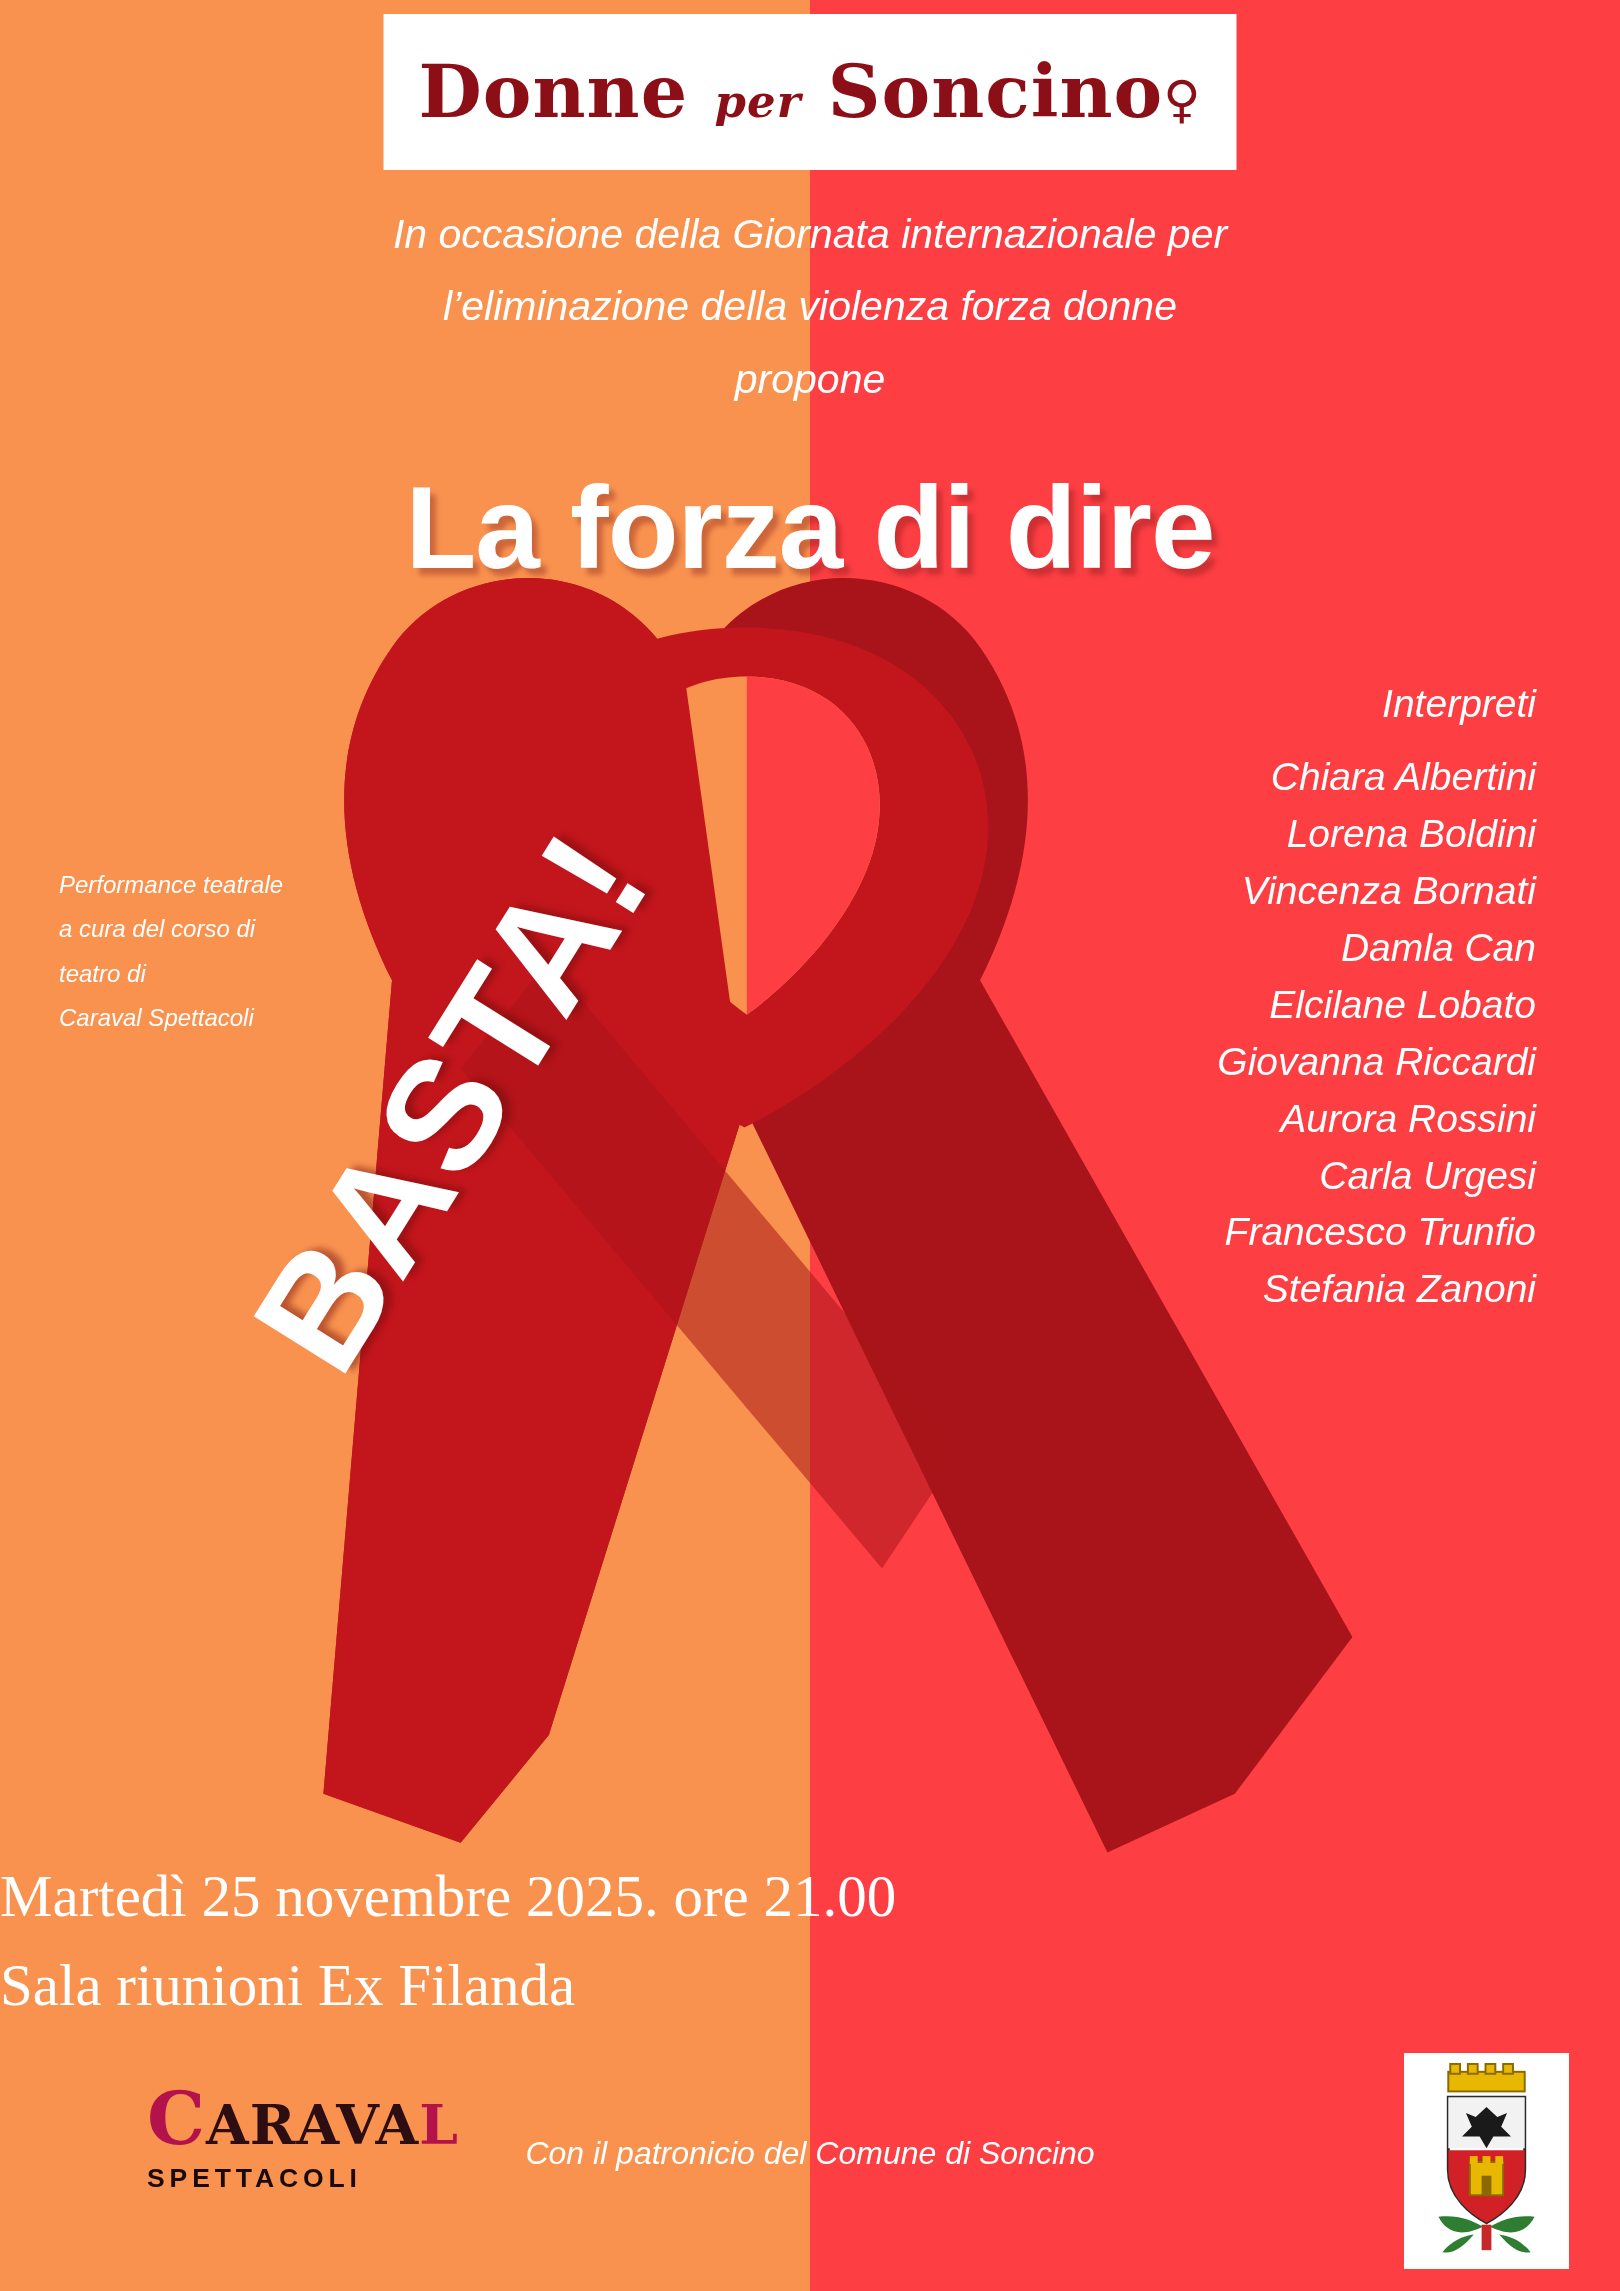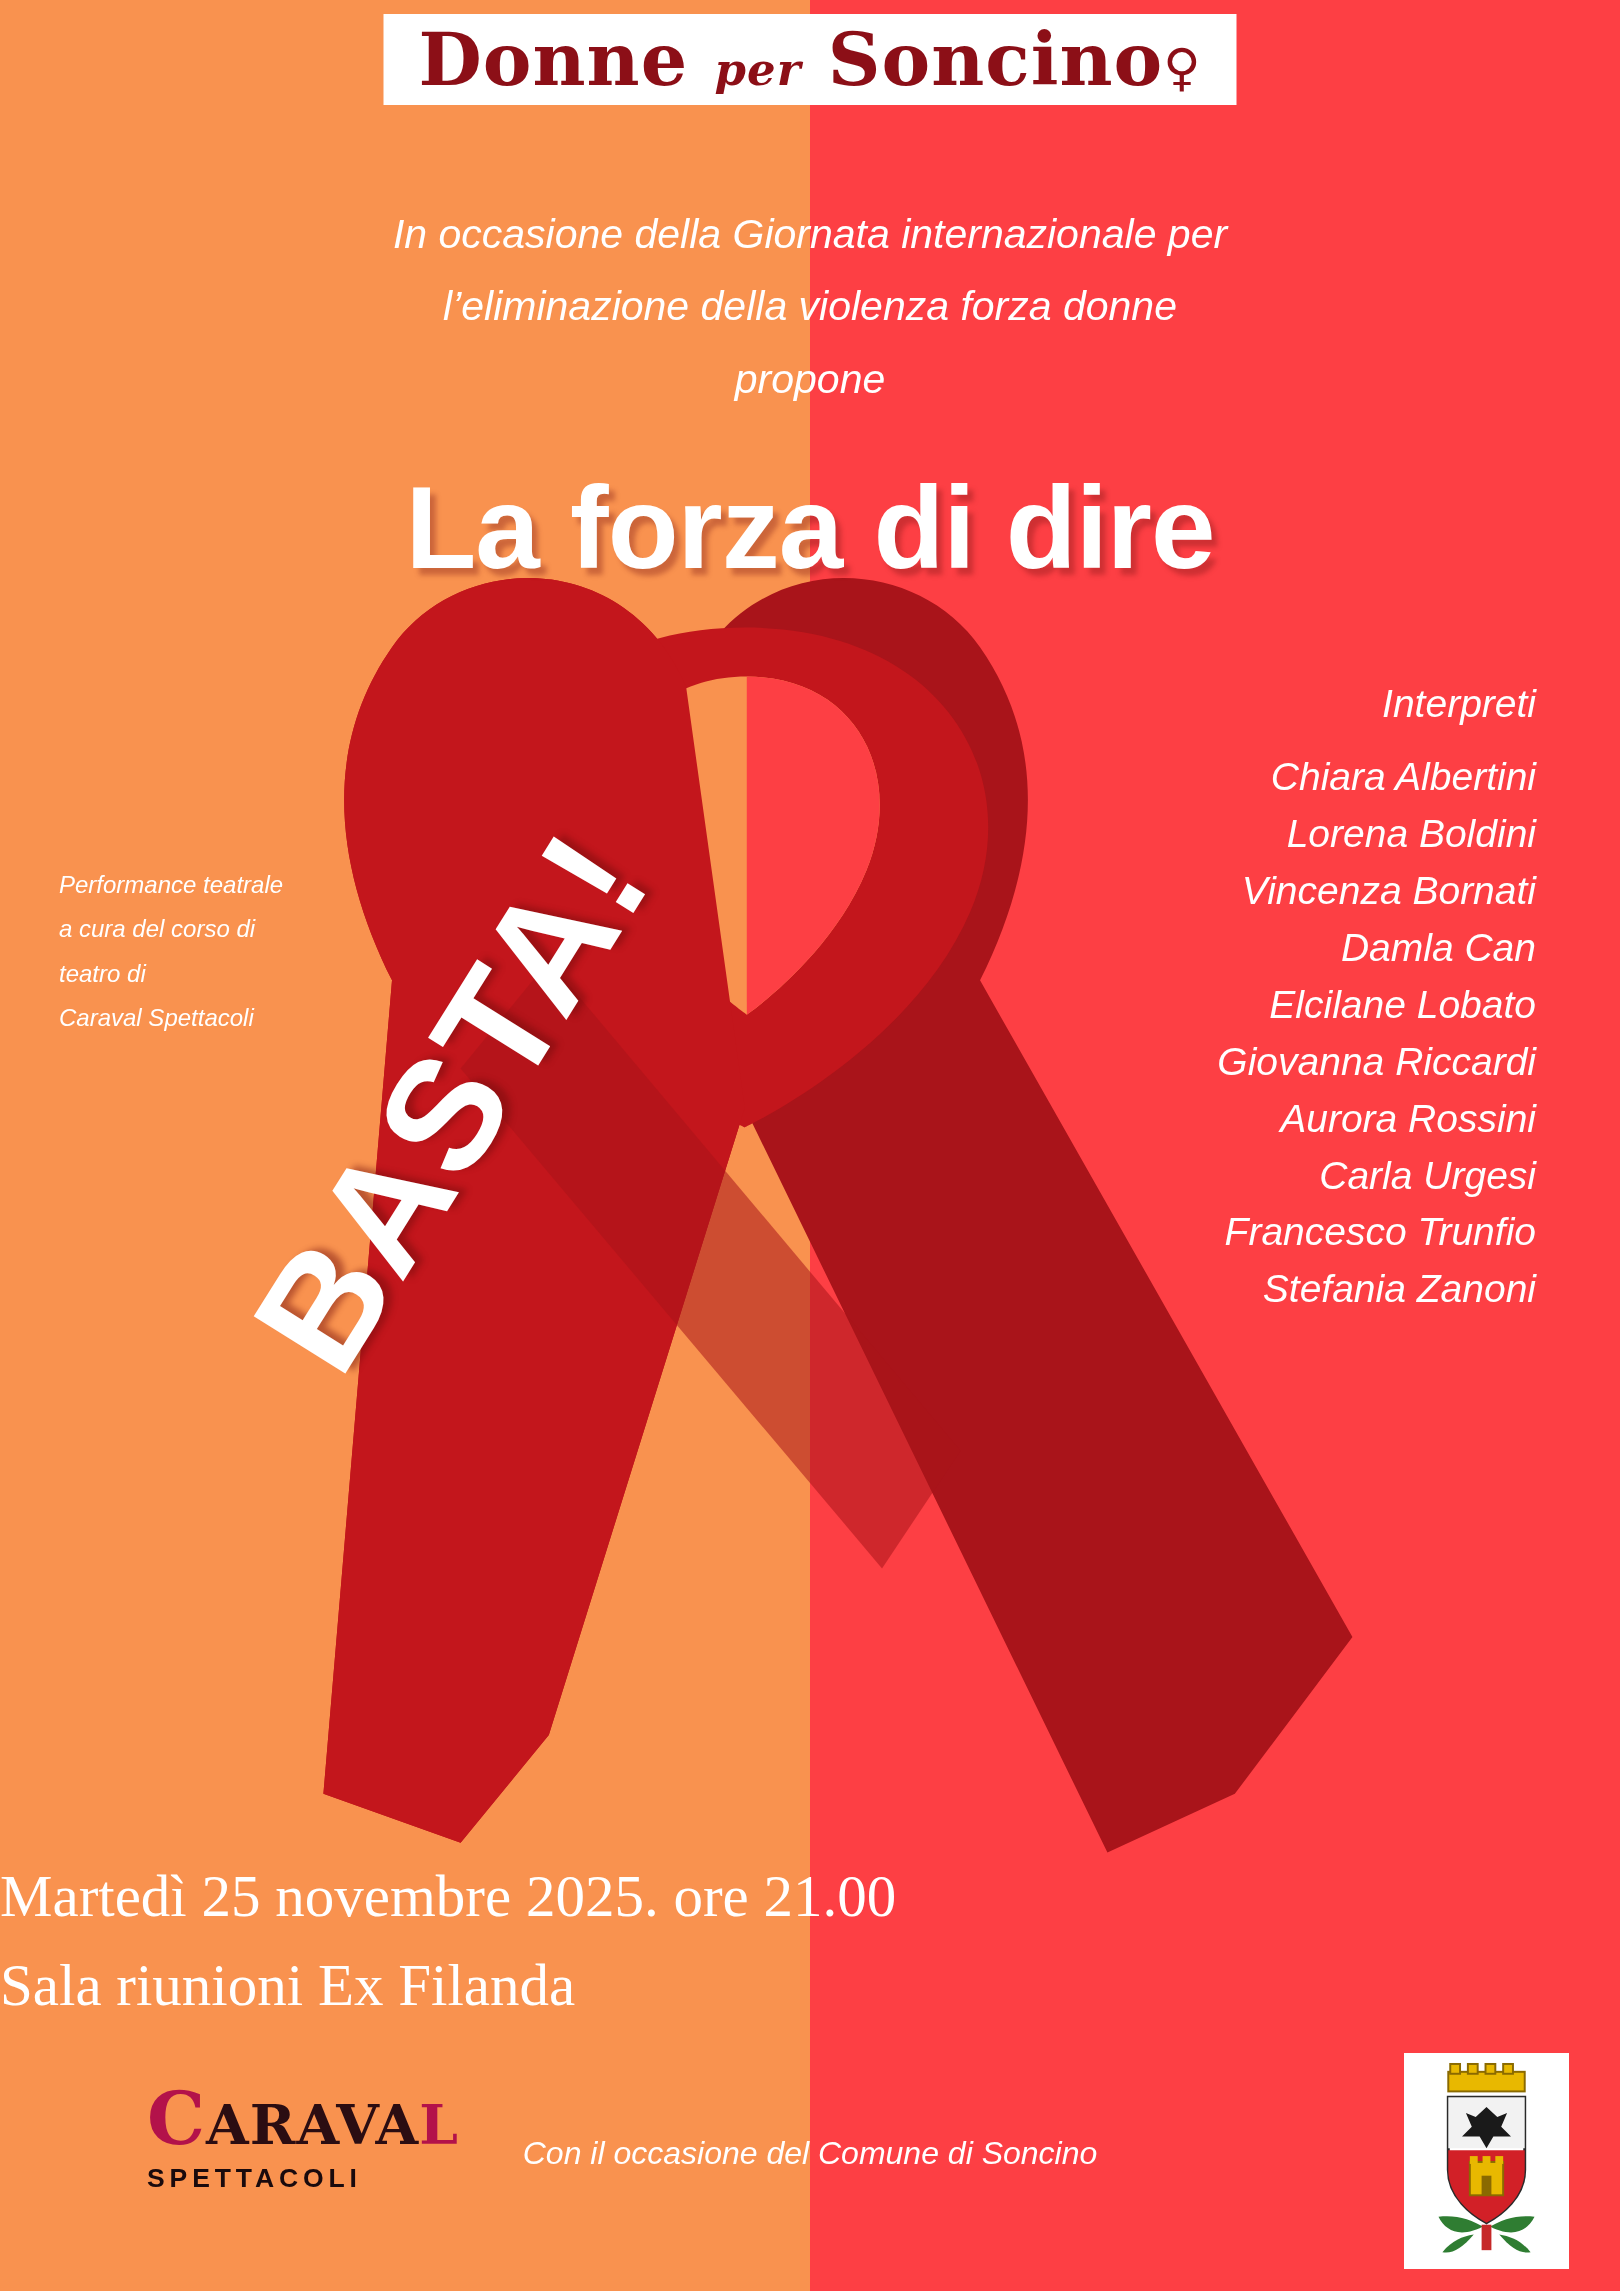--- a/index.html
+++ b/index.html
@@ -30,21 +30,21 @@
     background: #fd3f44;
   }
 
   
   .logo-banner {
     position: absolute;
     left: 50%;
     transform: translateX(-50%);
     top: 13.7px;
     width: 853px;
-    height: 91px;
+    height: 156px;
     background: #ffffff;
     display: flex;
     align-items: center;
     justify-content: center;
   }
   .logo-text {
     font-family: "DejaVu Serif", serif;
     font-size: 73px;
     font-weight: bold;
     color: #8c0f17;
@@ -300,21 +300,21 @@
   <div class="datetime">
     <div>Martedì 25 novembre 2025. ore 21.00</div>
     <div>Sala riunioni Ex Filanda</div>
   </div>
 
   <div class="caraval">
     <div class="word"><span class="c">C</span><span>ARAVA</span><span class="l">L</span></div>
     <div class="sub">SPETTACOLI</div>
   </div>
 
-  <div class="patronage">Con il occasione del Comune di Soncino</div>
+  <div class="patronage">Con il patronicio del Comune di Soncino</div>
 
   <div class="crest">
     <svg width="147" height="201" viewBox="0 0 150 205" xmlns="http://www.w3.org/2000/svg">
 
       <rect x="36" y="12" width="78" height="20" fill="#e8b800" stroke="#8a6a00" stroke-width="2"></rect>
       <rect x="38" y="4" width="10" height="10" fill="#e8b800" stroke="#8a6a00" stroke-width="2"></rect>
       <rect x="56" y="4" width="10" height="10" fill="#e8b800" stroke="#8a6a00" stroke-width="2"></rect>
       <rect x="74" y="4" width="10" height="10" fill="#e8b800" stroke="#8a6a00" stroke-width="2"></rect>
       <rect x="92" y="4" width="10" height="10" fill="#e8b800" stroke="#8a6a00" stroke-width="2"></rect>
 

